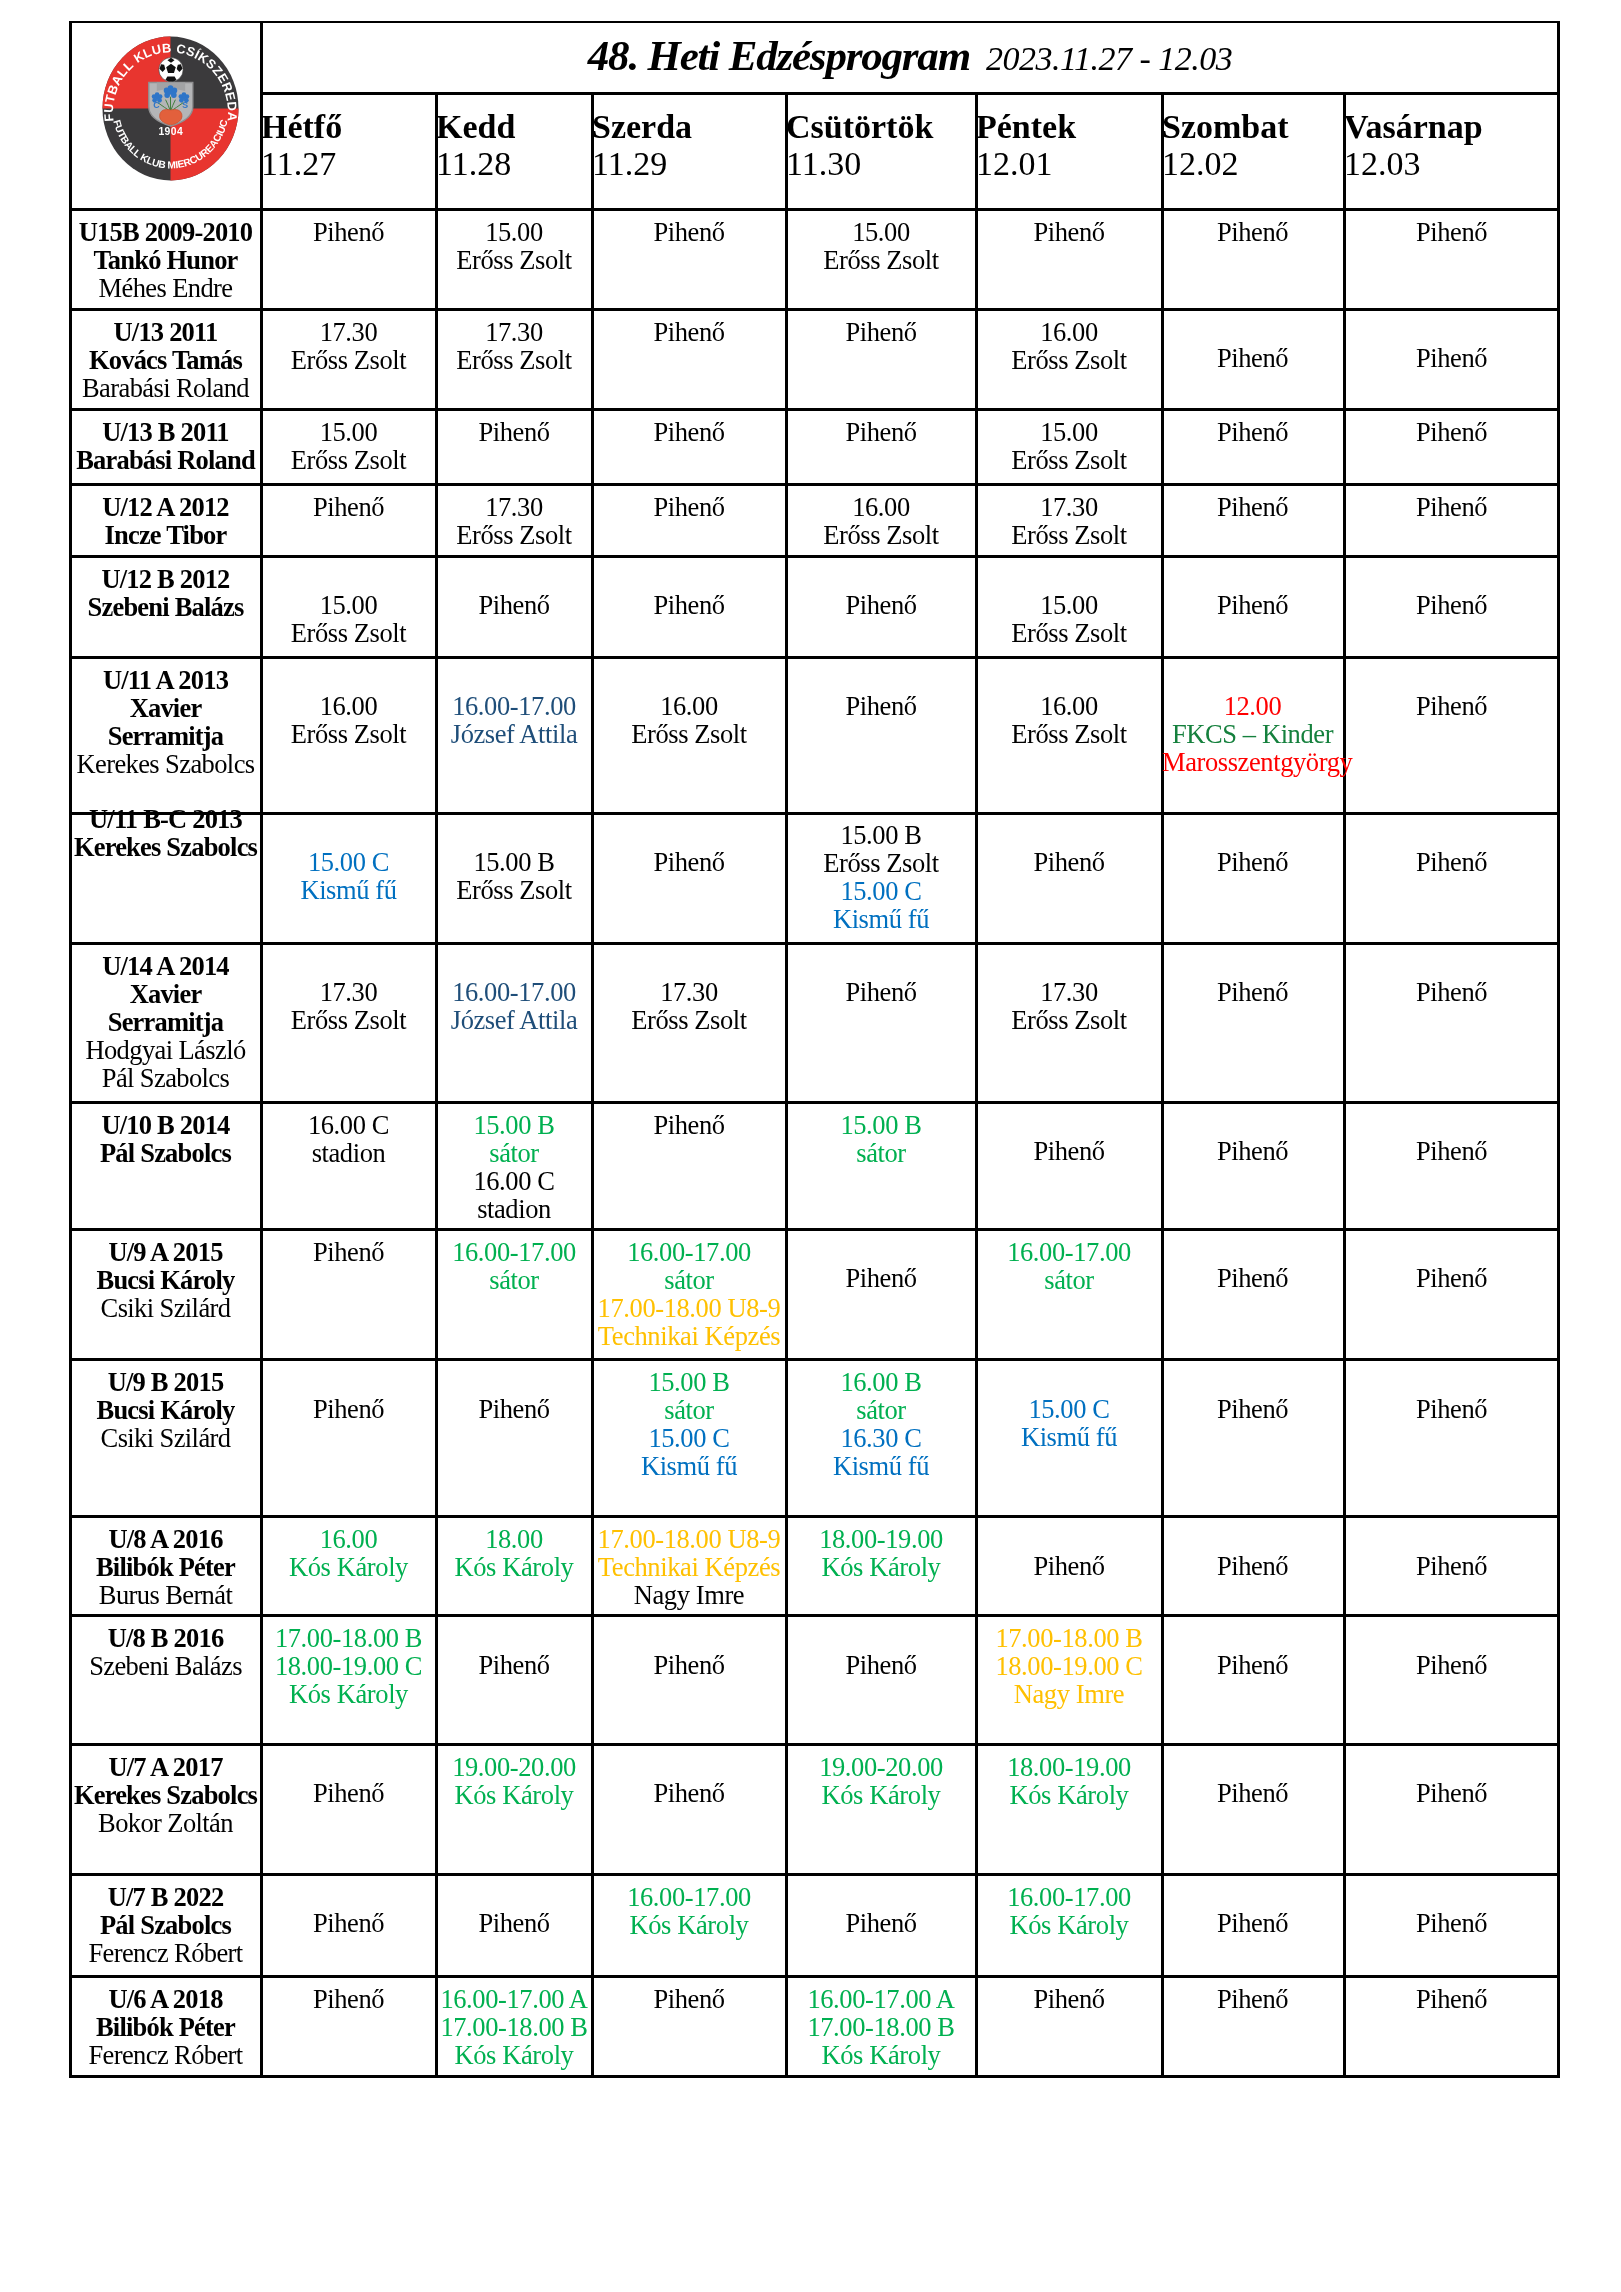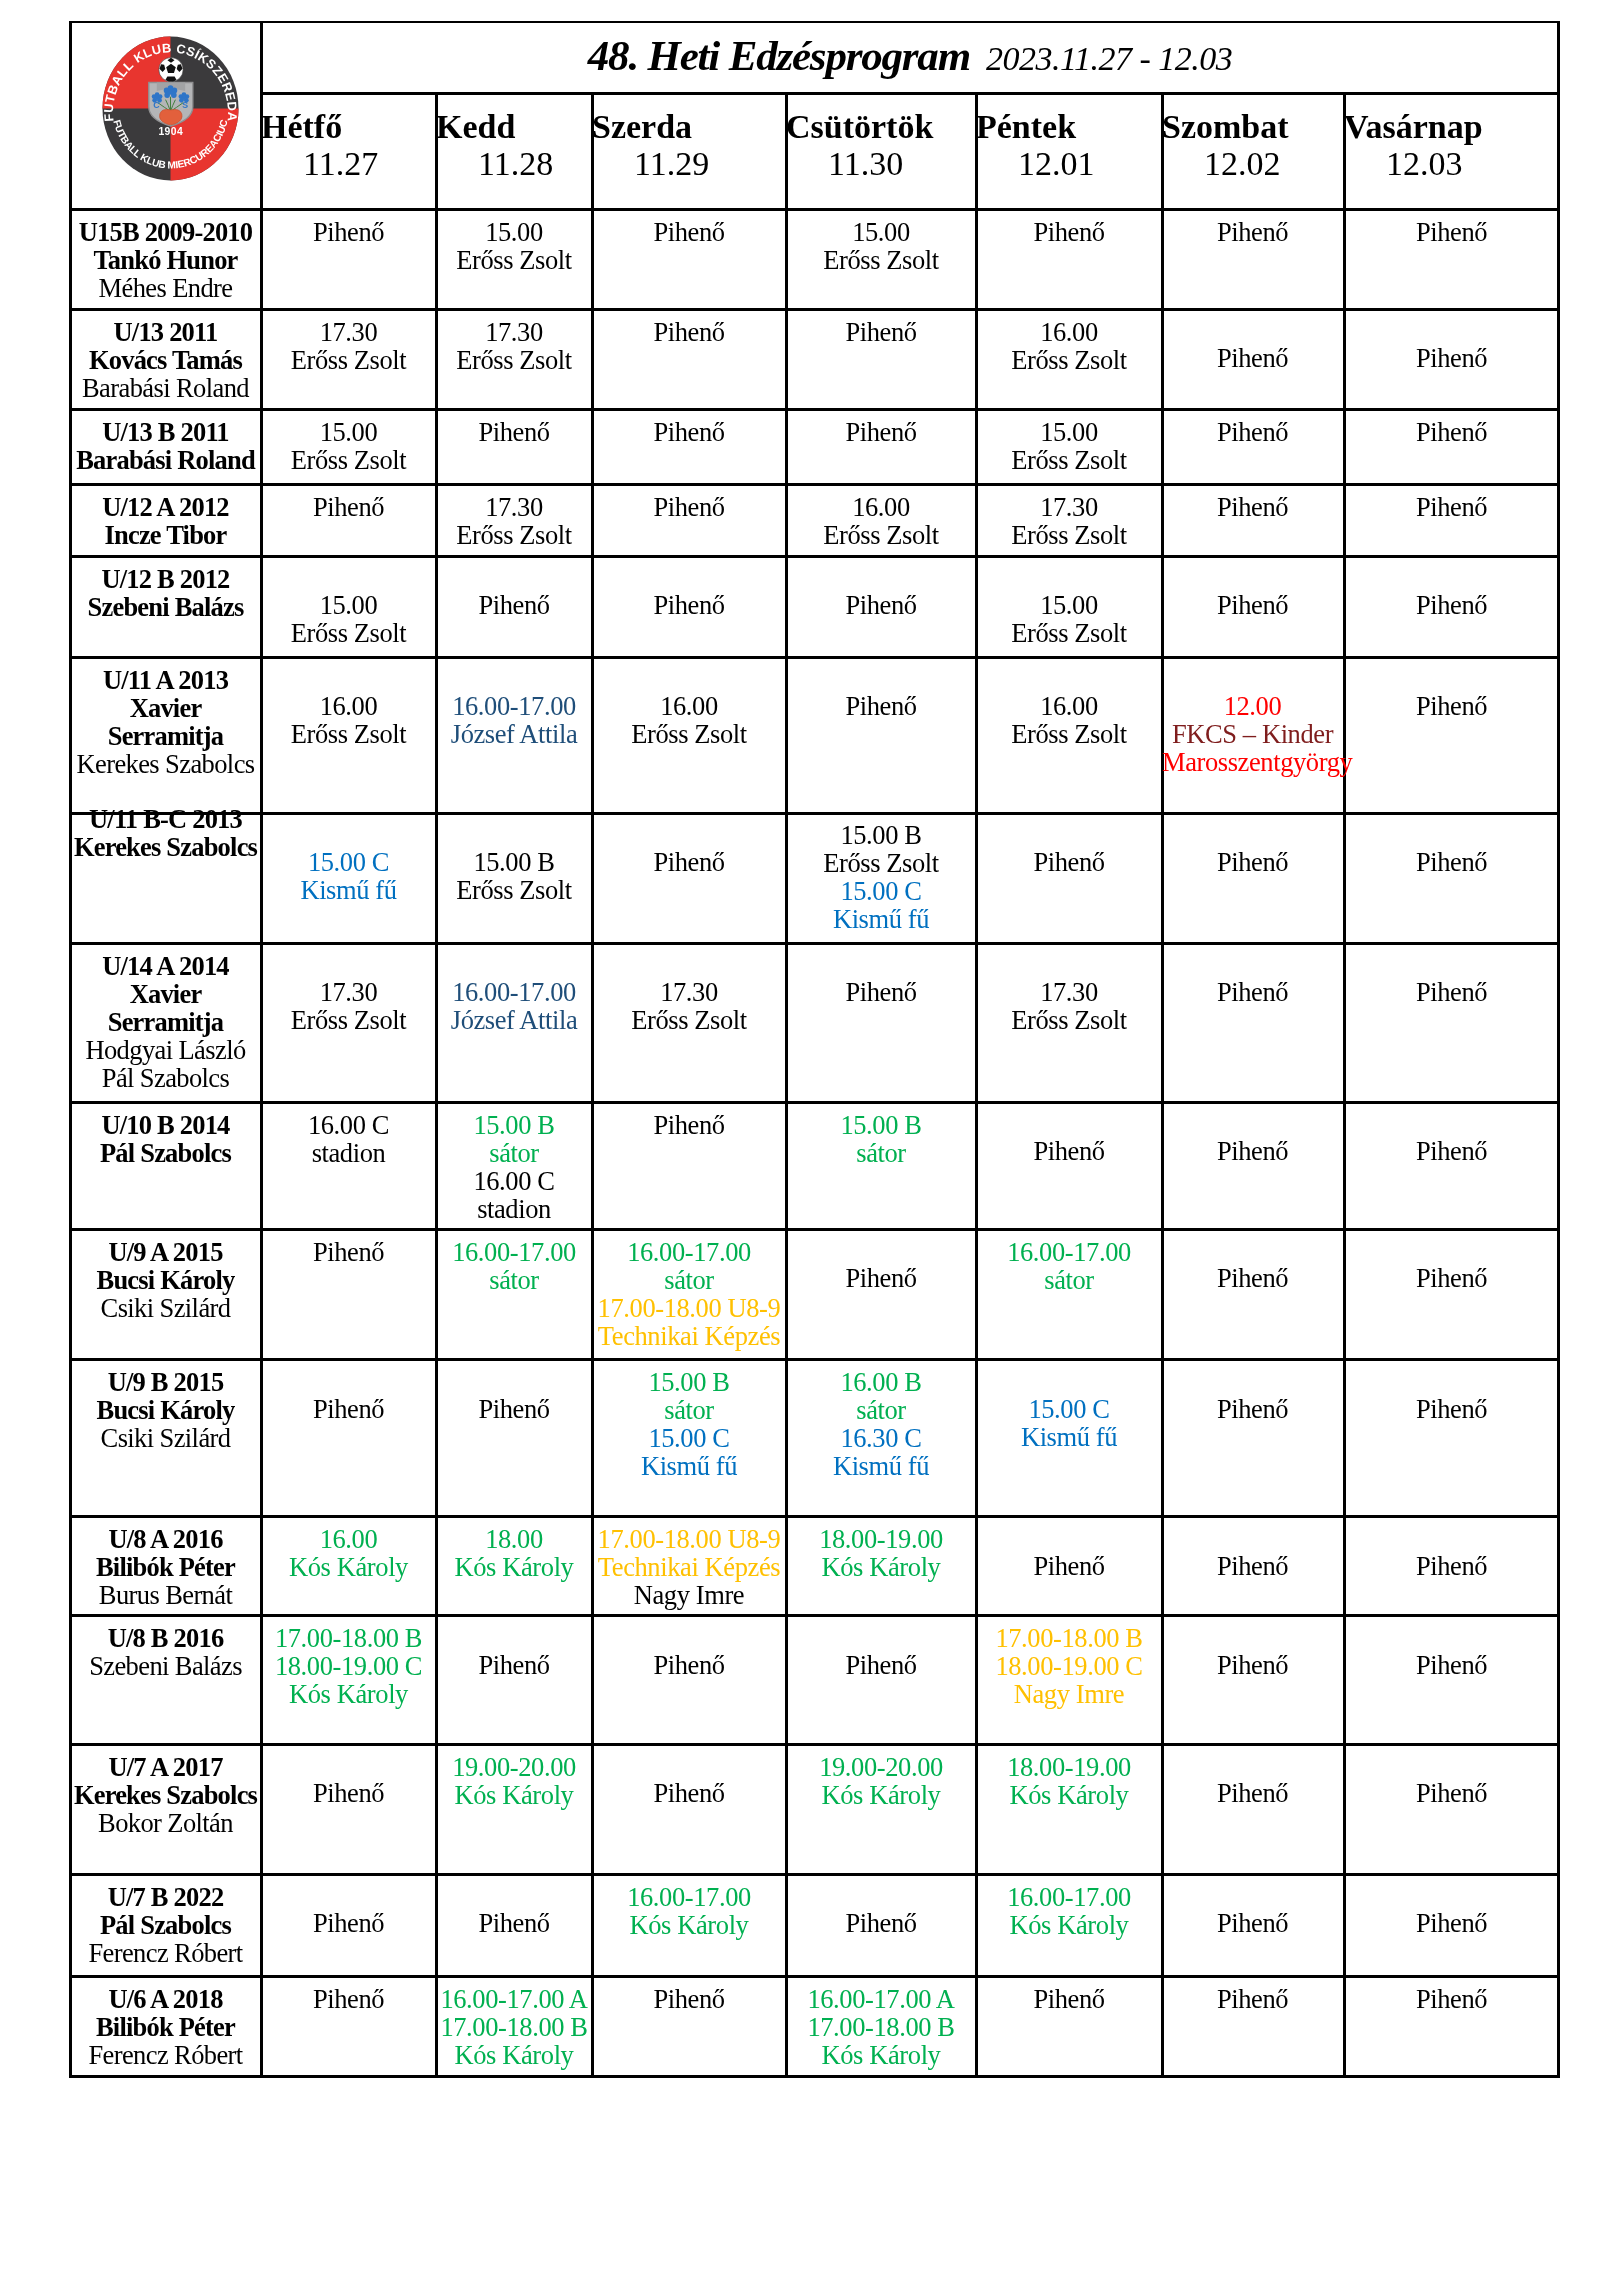--- a/index.html
+++ b/index.html
@@ -9,21 +9,21 @@
 .vl{position:absolute;width:2.9px;background:#000;}
 .hl{position:absolute;height:2.9px;background:#000;}
 .c{position:absolute;text-align:center;font-size:26.5px;line-height:28px;color:#000;white-space:nowrap;letter-spacing:-0.4px;}
 .lb{font-weight:bold;letter-spacing:-0.8px;}
 .ln{letter-spacing:-0.6px;}
 .title{position:absolute;text-align:center;white-space:nowrap;}
 .tt{font-size:43px;font-weight:bold;font-style:italic;letter-spacing:-1.2px;}
 .td{font-size:34px;letter-spacing:-0.5px;font-style:italic;}
 .hd{position:absolute;text-align:left;line-height:37px;}
 .hdn{font-size:34px;font-weight:bold;}
-.hdd{font-size:34px;padding-left:42px;}
+.hdd{font-size:34px;}
 </style>
 </head>
 <body>
 <div id="page">
 <div class="hl" style="left:69px;top:20.6px;width:1491px"></div>
 <div class="hl" style="left:260px;top:92px;width:1300px"></div>
 <div class="hl" style="left:69px;top:208px;width:1491px"></div>
 <div class="hl" style="left:69px;top:308px;width:1491px"></div>
 <div class="hl" style="left:69px;top:408px;width:1491px"></div>
 <div class="hl" style="left:69px;top:483px;width:1491px"></div>
@@ -237,21 +237,21 @@
     </div>
 <div class="c" style="left:786px;top:692px;width:190px">
       <div>Pihenő</div>
     </div>
 <div class="c" style="left:976px;top:692px;width:186px">
       <div>16.00</div>
       <div>Erőss Zsolt</div>
     </div>
 <div class="c" style="left:1162px;top:692px;width:181px">
       <div style="color:#FF0000">12.00</div>
-      <div style="color:#7f1d1d">FKCS – Kinder</div>
+      <div style="color:#15803d">FKCS – Kinder</div>
       <div style="color:#FF0000">Marosszentgyörgy</div>
     </div>
 <div class="c" style="left:1344px;top:692px;width:215px">
       <div>Pihenő</div>
     </div>
 <div class="c" style="left:70px;top:805px;width:191px">
       <div class="lb">U/11 B-C 2013</div>
       <div class="lb">Kerekes Szabolcs</div>
     </div>
 <div class="c" style="left:261px;top:848px;width:175px">

